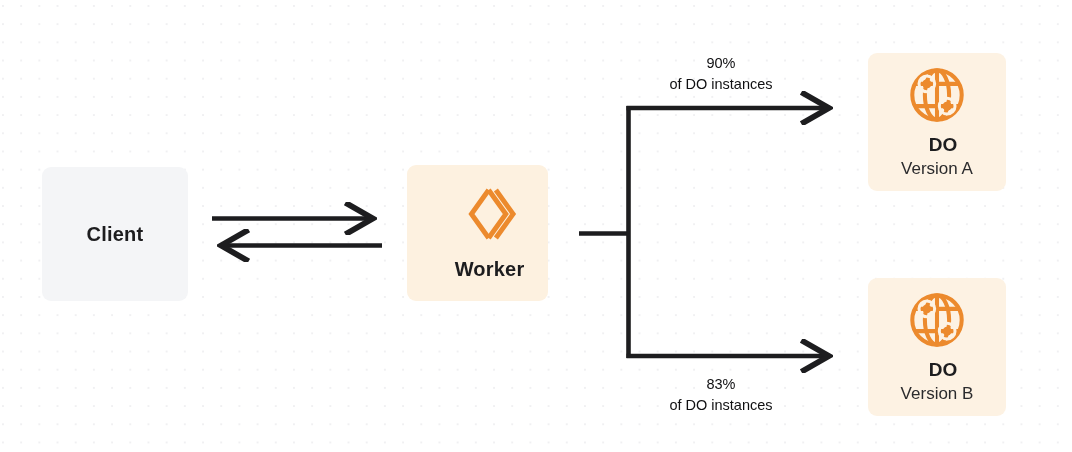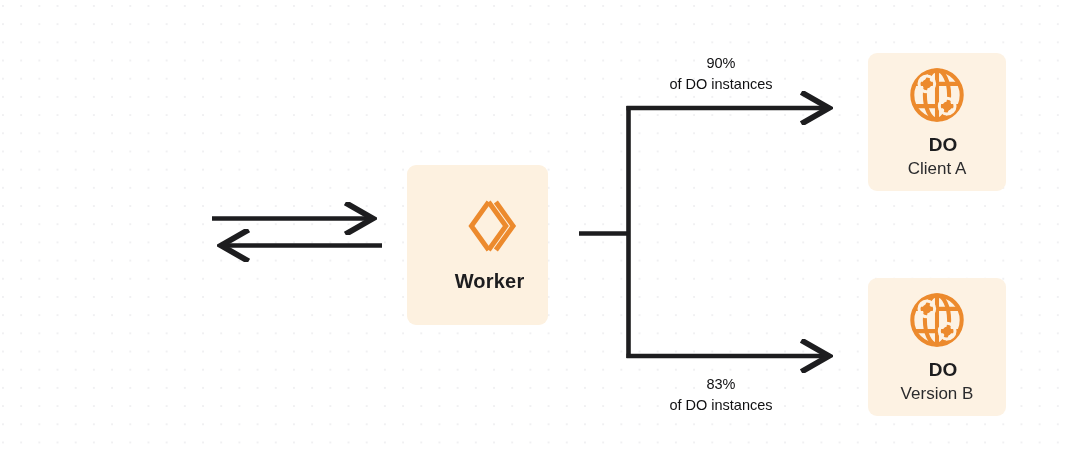--- a/index.html
+++ b/index.html
@@ -35,21 +35,21 @@
     left: 42px;
     top: 167px;
     width: 146px;
     height: 134px;
     background-color: #f4f5f7;
   }
   .node-worker {
     left: 407px;
     top: 165px;
     width: 141px;
-    height: 160px;
+    height: 136px;
     background-color: #fdf1e0;
     padding-left: 24px;
   }
   .node-do-a {
     left: 868px;
     top: 53px;
     width: 138px;
     height: 138px;
     background-color: #fdf2e3;
   }
@@ -166,20 +166,23 @@
   <div class="edge-label label-top">
     <div>90%</div>
     <div>of DO instances</div>
   </div>
 
   <div class="edge-label label-bottom">
     <div>83%</div>
     <div>of DO instances</div>
   </div>
 
+  <div class="node-box node-client">
+    <div class="node-title node-title-client">Client</div>
+  </div>
 
   <div class="node-box node-worker">
     <span class="icon-worker">
       <svg viewBox="0 0 64 64" width="58" height="58" xmlns="http://www.w3.org/2000/svg">
 
         <path d="M30.5 5.5 L11.5 32 L30.5 58.5" fill="none" stroke="#ec8a2d" stroke-width="5.4" stroke-linecap="butt" stroke-linejoin="miter"></path>
 
         <path d="M30.5 5.5 L49.5 32 L30.5 58.5" fill="none" stroke="#ec8a2d" stroke-width="5.4" stroke-linecap="butt" stroke-linejoin="miter"></path>
 
         <path d="M38.5 5.5 L57.5 32 L38.5 58.5" fill="none" stroke="#ec8a2d" stroke-width="5.4" stroke-linecap="butt" stroke-linejoin="miter"></path>
@@ -200,21 +203,21 @@
         </g>
         <circle cx="21.5" cy="20.5" r="4.6" fill="#ec8a2d"></circle>
         <circle cx="42.5" cy="43.5" r="4.6" fill="#ec8a2d"></circle>
         <circle cx="21.5" cy="20.5" r="8.1" fill="none" stroke="#fdf2e3" stroke-width="3.1"></circle>
         <circle cx="42.5" cy="43.5" r="8.1" fill="none" stroke="#fdf2e3" stroke-width="3.1"></circle>
         <circle cx="21.5" cy="20.5" r="4.6" fill="#ec8a2d"></circle>
         <circle cx="42.5" cy="43.5" r="4.6" fill="#ec8a2d"></circle>
       </svg>
     </span>
     <div class="do-title">DO</div>
-    <div class="node-subtitle">Client A</div>
+    <div class="node-subtitle">Version A</div>
   </div>
 
   <div class="node-box node-do-b">
     <span class="icon-globe">
       <svg viewBox="0 0 64 64" width="62" height="62" xmlns="http://www.w3.org/2000/svg">
         <g fill="none" stroke="#ec8a2d" stroke-width="4.2">
           <circle cx="32" cy="32" r="25.5"></circle>
           <line x1="32" y1="6.5" x2="32" y2="57.5"></line>
           <ellipse cx="32" cy="32" rx="12.5" ry="25.5"></ellipse>
           <line x1="9.5" y1="20.5" x2="54.5" y2="20.5"></line>

